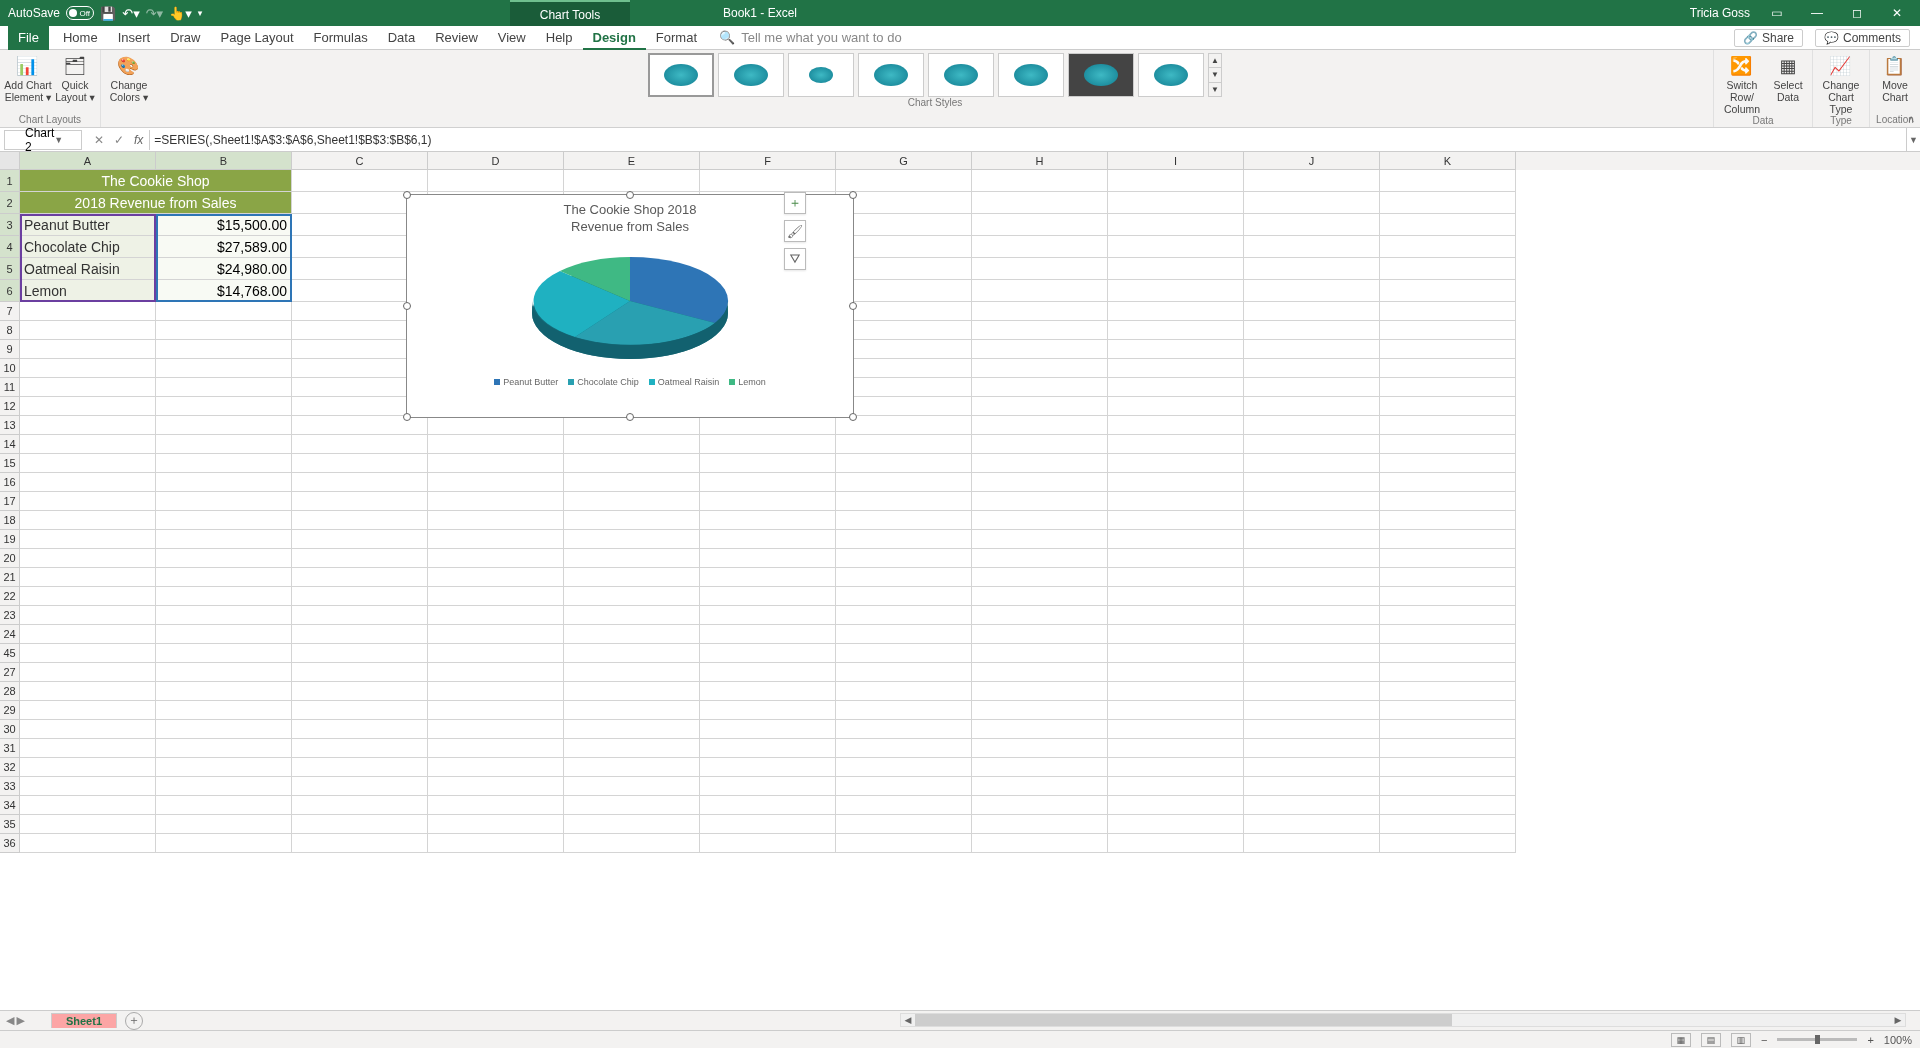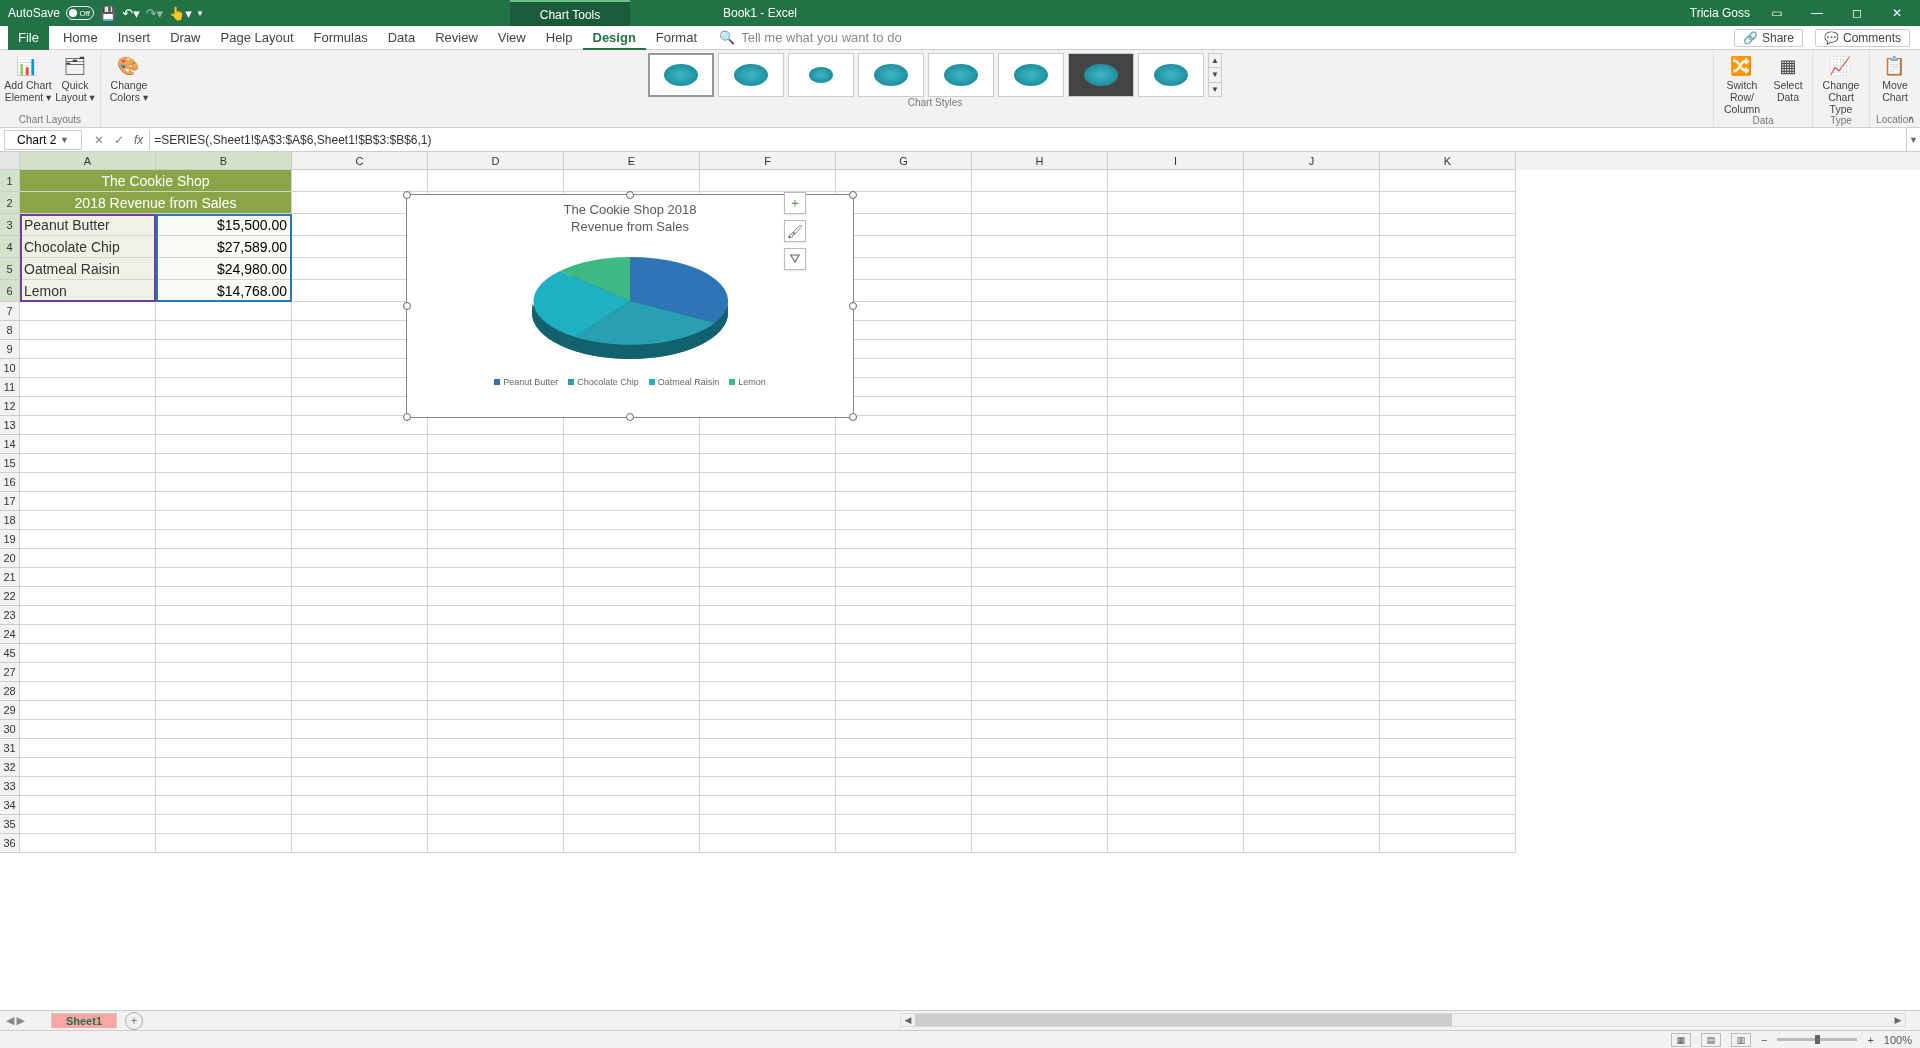--- a/index.html
+++ b/index.html
@@ -43,21 +43,21 @@
 .gallery .thumb { width: 66px; height: 44px; border: 1px solid #ccc; background: #fff; display: flex; align-items: center; justify-content: center; position: relative; cursor: pointer; }
 .gallery .thumb.selected { border: 2px solid #999; box-shadow: 0 0 0 1px #fff inset; }
 .gallery .thumb.dark { background: #444; }
 .thumb .mini-pie { width: 34px; height: 22px; background: radial-gradient(ellipse at center, #3eb9c4 0%, #1e8fa0 70%); border-radius: 50%; }
 .gallery-scroll { width: 14px; display: flex; flex-direction: column; border: 1px solid #ccc; height: 44px; }
 .gallery-scroll div { flex: 1; text-align: center; font-size: 8px; border-bottom: 1px solid #ccc; cursor: pointer; line-height: 13px; }
 .collapse-ribbon { position: absolute; right: 6px; bottom: 2px; font-size: 10px; color: #666; cursor: pointer; }
 
 
 .formula-bar { height: 24px; background: #fff; display: flex; align-items: center; border-bottom: 1px solid #ccc; font-size: 12px; }
-.name-box { width: 78px; border: 1px solid #ccc; height: 20px; margin: 0 2px 0 4px; padding: 0 12px; display: flex; align-items: center; justify-content: space-between; }
+.name-box { width: 78px; border: 1px solid #ccc; height: 20px; margin: 0 2px 0 4px; padding: 0 20px; display: flex; align-items: center; justify-content: space-between; }
 .name-box .dd { font-size: 9px; color: #666; }
 .formula-btns { display: flex; gap: 2px; padding: 0 6px; color: #888; }
 .formula-btns span { width: 18px; text-align: center; cursor: pointer; }
 .fx { font-style: italic; color: #666; padding-right: 6px; }
 .formula-input { flex: 1; padding-left: 4px; color: #333; border-left: 1px solid #ccc; height: 20px; line-height: 20px; }
 .formula-expand { width: 14px; text-align: center; color: #666; border-left: 1px solid #ccc; cursor: pointer; font-size: 9px; height: 100%; line-height: 24px; }
 
 
 .grid-wrap { position: absolute; top: 152px; left: 0; right: 0; bottom: 34px; display: flex; flex-direction: column; }
 .col-headers { display: flex; height: 18px; background: #f3f2f1; font-size: 11px; }

